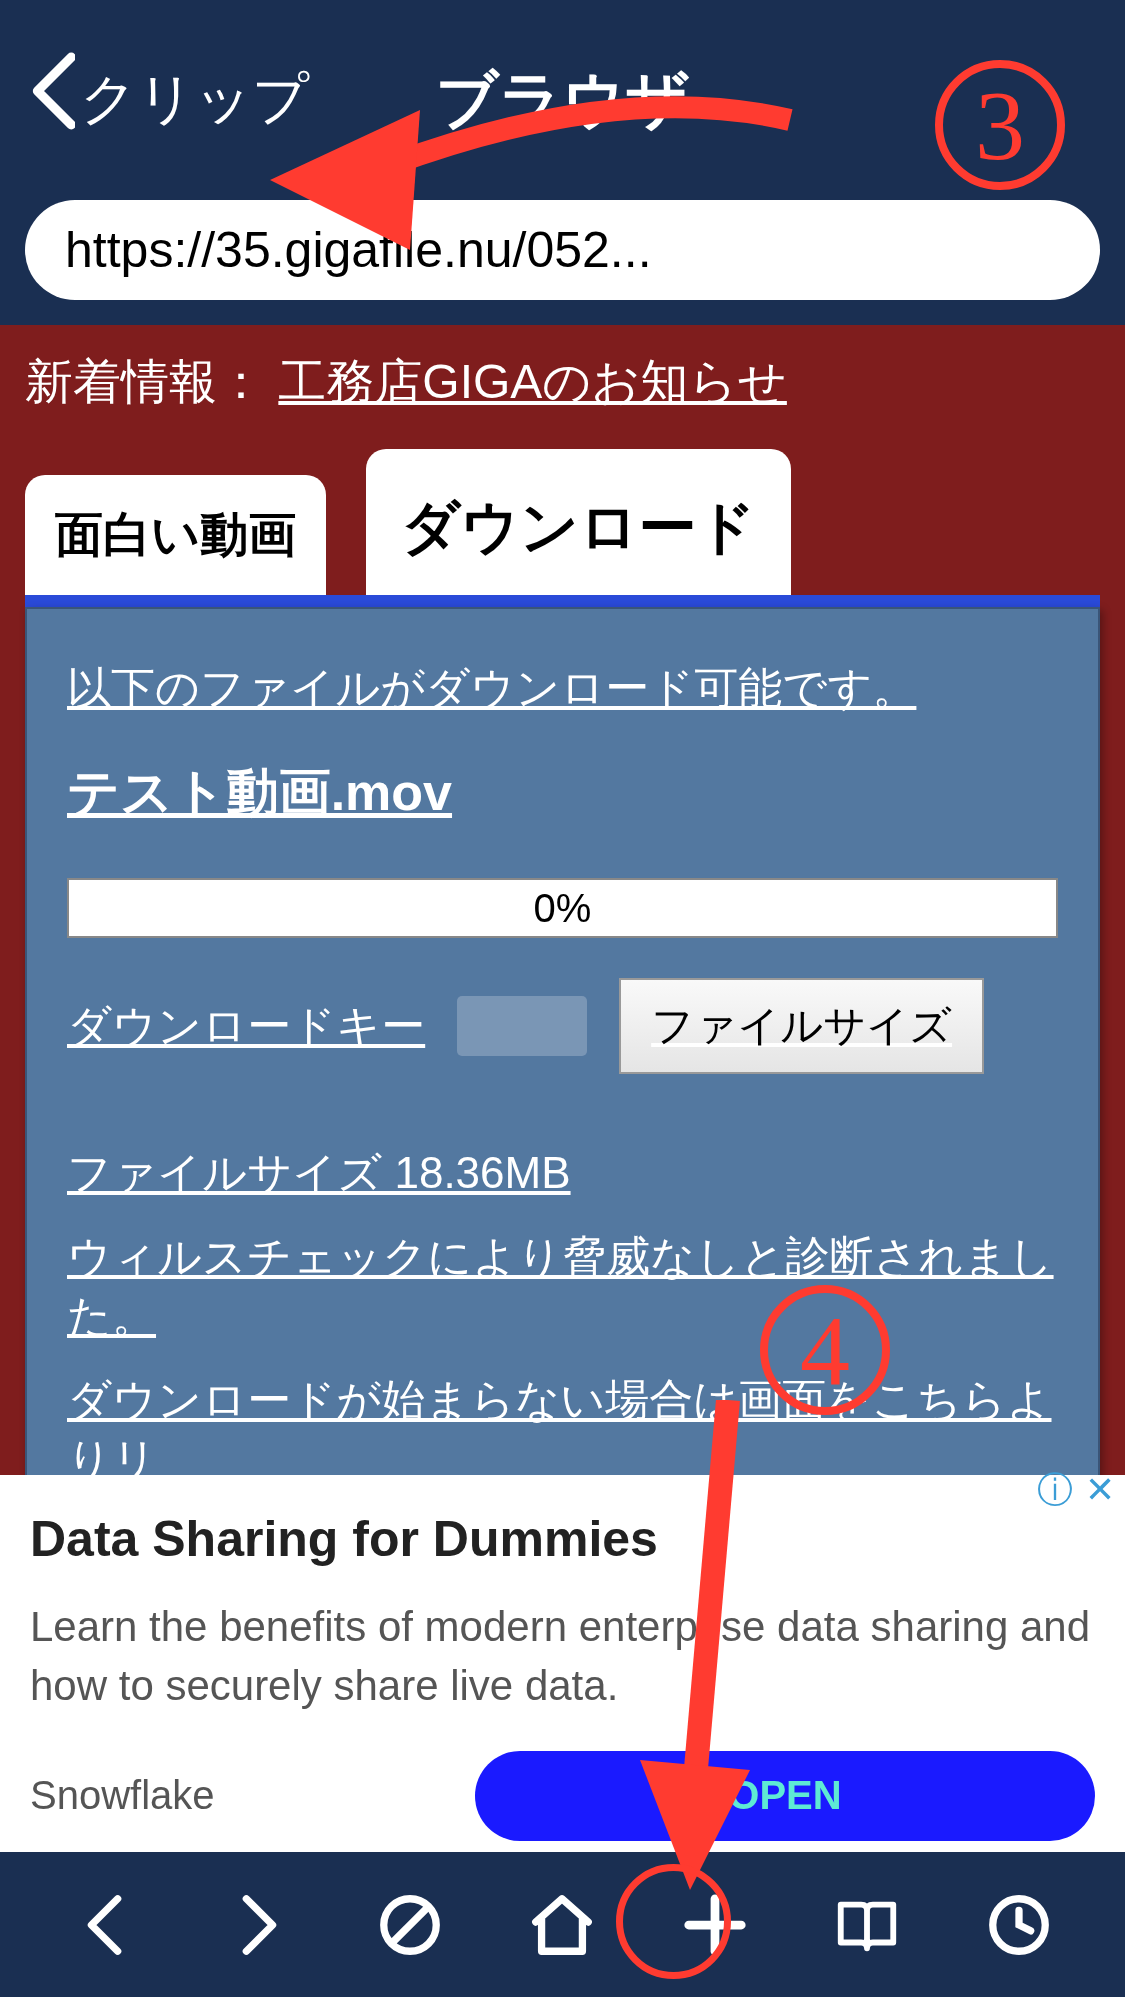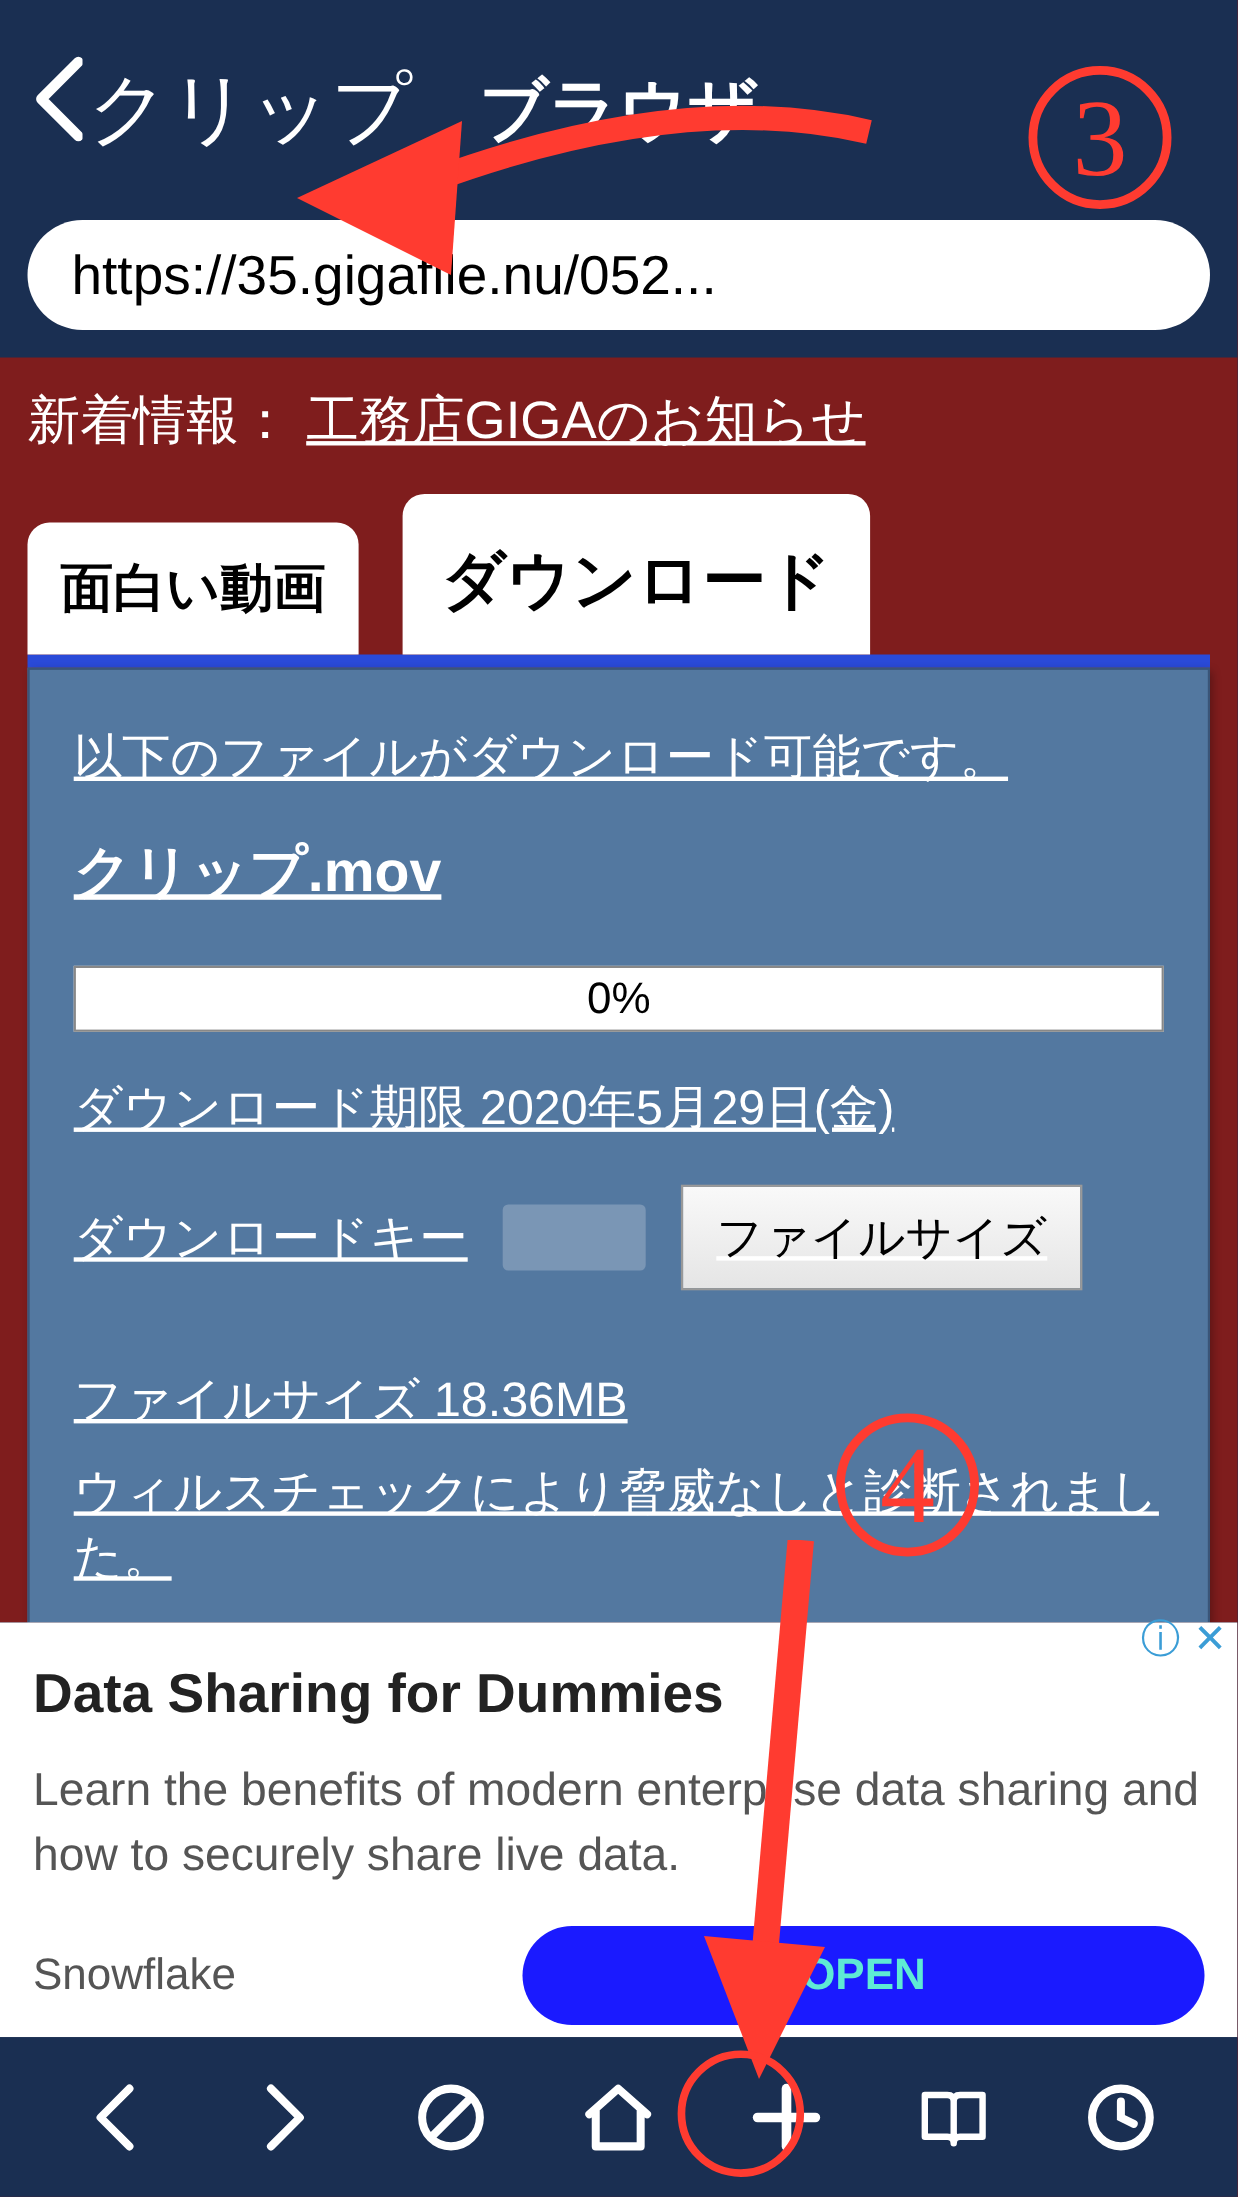--- a/index.html
+++ b/index.html
@@ -22,21 +22,21 @@
     position: relative;
   }
   .back-chevron {
     color: #fff;
     font-size: 90px;
     font-weight: 300;
     margin-right: 5px;
   }
   .back-label {
     color: #fff;
-    font-size: 72px;
+    font-size: 56px;
   }
   .page-title {
     color: #fff;
     font-size: 62px;
     font-weight: 600;
     position: absolute;
     left: 50%;
     transform: translateX(-50%);
   }
 
@@ -271,23 +271,22 @@
   </div>
 
   <div class="tabs">
     <div class="tab inactive">面白い動画</div>
     <div class="tab active">ダウンロード</div>
   </div>
   <div class="tab-underline"></div>
 
   <div class="dl-panel">
     <div class="dl-intro">以下のファイルがダウンロード可能です。</div>
-    <a class="dl-filename">クリップ.mov</a>
+    <a class="dl-filename">テスト動画.mov</a>
     <div class="progress">0%</div>
-    <div class="dl-expire">ダウンロード期限 2020年5月29日(金)</div>
     <div class="dl-key-row">
       <span class="dl-key-label">ダウンロードキー</span>
       <input class="dl-key-input" style="">
       <button class="dl-start-btn">ファイルサイズ</button>
     </div>
     <div class="dl-size">ファイルサイズ 18.36MB</div>
     <div class="dl-virus">ウィルスチェックにより脅威なしと診断されました。</div>
     <div class="dl-retry">ダウンロードが始まらない場合は画面をこちらよりリ</div>
   </div>
 </div>

